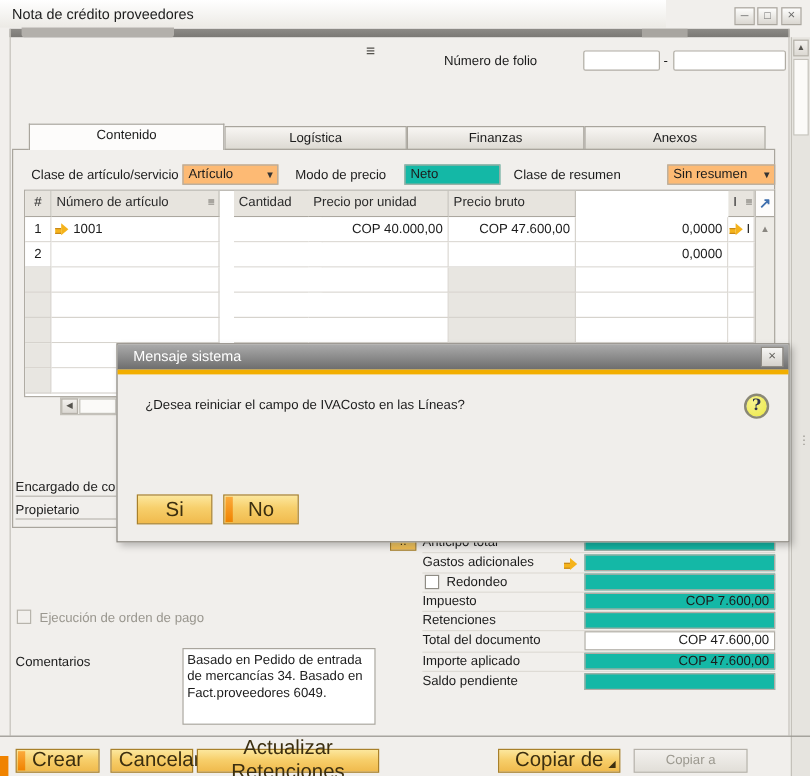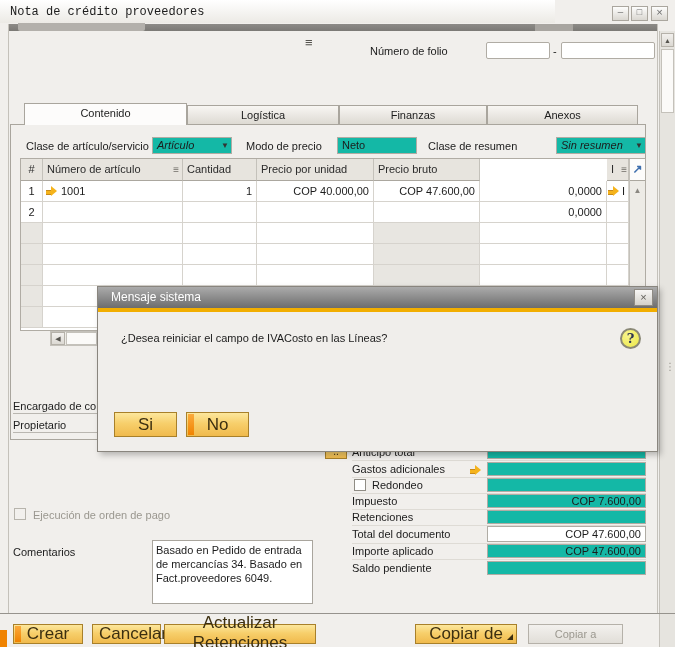--- a/index.html
+++ b/index.html
@@ -5,22 +5,22 @@
   html,body{margin:0;padding:0;background:#fff;}
   #screen{position:relative;width:675px;height:647px;background:#f1efec;
           font-family:"Liberation Sans",sans-serif;font-size:11px;color:#1c1c1c;
           overflow:hidden;-webkit-font-smoothing:antialiased;}
   .abs{position:absolute;}
   .lbl{position:absolute;white-space:nowrap;}
   .field{position:absolute;box-sizing:border-box;border:1px solid #b0aca4;background:#fff;
          font-size:11px;line-height:15px;padding:0 4px;overflow:hidden;white-space:nowrap;}
   .field.gray{background:#14b8a6;}
   .num{text-align:right;}
-  .combo{position:absolute;box-sizing:border-box;border:1px solid #b0aca4;background:#14b8a6;
-         line-height:15px;padding:0 14px 0 4px;overflow:hidden;white-space:nowrap;font-style:italic;}
+  .combo{position:absolute;box-sizing:border-box;border:1px solid #b0aca4;background:#fdba74;
+         line-height:15px;padding:0 14px 0 4px;overflow:hidden;white-space:nowrap;}
   .ddicon{position:absolute;right:2px;top:3px;font-size:8px;color:#333;line-height:10px;}
   .tab{position:absolute;box-sizing:border-box;border:1px solid #a9a59d;text-align:center;
        padding-top:3px;overflow:hidden;}
   .tab.inactive{background:linear-gradient(#f8f6f3,#dddad3);}
   .tab.active{background:#fdfcfb;border-bottom:none;z-index:3;}
   .goldbtn{position:absolute;box-sizing:border-box;border:1px solid #a8802a;
            background:linear-gradient(#fce79d,#f7cf6b 45%,#f0ba4d);
            text-align:center;color:#3c2f10;font-size:17px;cursor:pointer;}
   .goldbtn .btnlabel{position:relative;top:50%;transform:translateY(-52%);display:block;}
   .stripe{position:absolute;left:1px;top:1px;bottom:1px;width:6px;
@@ -28,21 +28,21 @@
   .graybtn{position:absolute;box-sizing:border-box;border:1px solid #b5b1a9;
            background:linear-gradient(#f3f1ee,#e1ded8);color:#9b988f;text-align:center;}
   .cellrow{position:absolute;left:0;width:608px;height:21px;}
   .cell{position:absolute;top:0;height:21px;box-sizing:border-box;background:#fff;
         border-right:1px solid #d6d3cd;border-bottom:1px solid #d6d3cd;
         line-height:20px;overflow:hidden;padding:0 4px;white-space:nowrap;}
   .cell.grayc{background:#e8e6e1;}
   .hc{position:absolute;top:0;height:22px;box-sizing:border-box;background:#e7e4de;
       border-right:1px solid #c4c1ba;border-bottom:1px solid #aBA7a0;border-bottom:1px solid #aba79f;
       line-height:21px;padding:0 4px;white-space:nowrap;overflow:hidden;color:#2b2b2b;}
-  .col0{left:0;width:22px;} .col1{left:22px;width:140px;} .col2{left:162px;width:74px;}
+  .col0{left:0;width:22px;} .col1{left:22px;width:140px;} .col2{left:174px;width:74px;}
   .col3{left:236px;width:117px;} .col4{left:353px;width:106px;} .col5{left:459px;width:127px;}
   .col6{left:586px;width:22px;}
   .linkarrow{position:absolute;width:12px;height:9px;}
   .linkarrow:before{content:"";position:absolute;left:0;top:3px;width:5px;height:3px;
                     background:#f5b31b;border-top:1px solid #c8891a;border-bottom:1px solid #c8891a;}
   .linkarrow:after{content:"";position:absolute;left:5px;top:-1px;width:0;height:0;
                    border-left:6px solid #f5b31b;border-top:5px solid transparent;
                    border-bottom:5px solid transparent;}
   .sep{position:absolute;height:1px;background:#dedbd5;}
   .checkbox{position:absolute;width:12px;height:12px;box-sizing:border-box;
@@ -65,21 +65,21 @@
          border:2px solid #8a8876;box-sizing:border-box;text-align:center;
          font-family:"DejaVu Serif",serif;font-weight:bold;font-size:13px;line-height:17px;color:#2e3550;}
   .scrollbtn{position:absolute;box-sizing:border-box;border:1px solid #b5b1a9;
              background:linear-gradient(#f2f0ed,#dcd9d3);text-align:center;color:#55534e;}
 </style>
 </head>
 <body>
 
 <div id="screen">
 
-  <div class="abs" style="left:0;top:0;width:555px;height:23px;background:linear-gradient(#ffffff,#eceae5);font-family:Liberation Mono, monospace;">
+  <div class="abs" style="left:0;top:0;width:555px;height:23px;background:linear-gradient(#ffffff,#eceae5);">
     <span class="lbl" style="left:10px;top:5px;font-size:12px;">Nota de crédito proveedores</span>
     <span class="winbtn" style="left:612px;">
       <span>─</span>
     </span>
     <span class="winbtn" style="left:631px;">
       <span>□</span>
     </span>
     <span class="winbtn" style="left:651px;width:17px;font-size:11px;">
       <span>×</span>
     </span>

